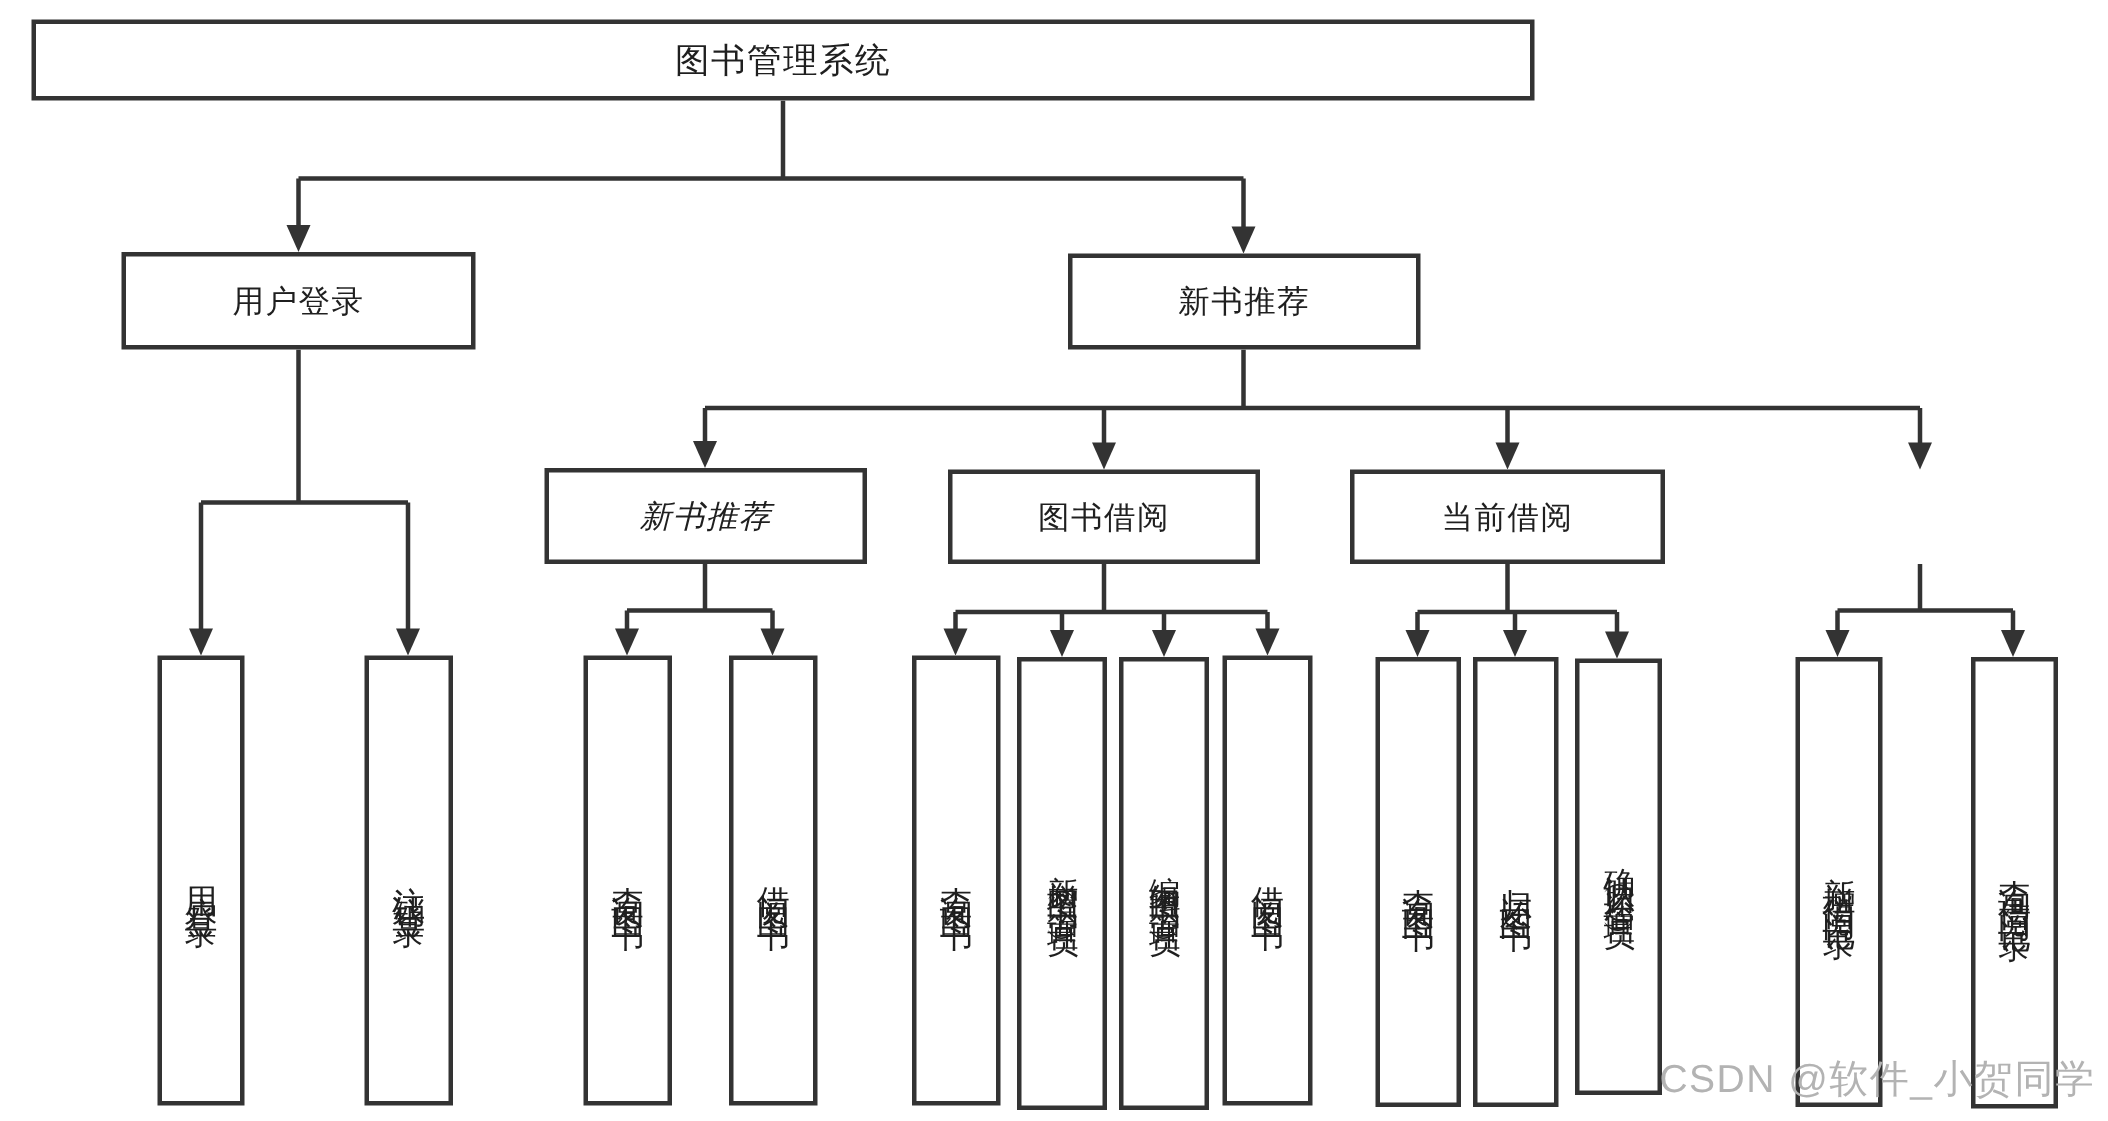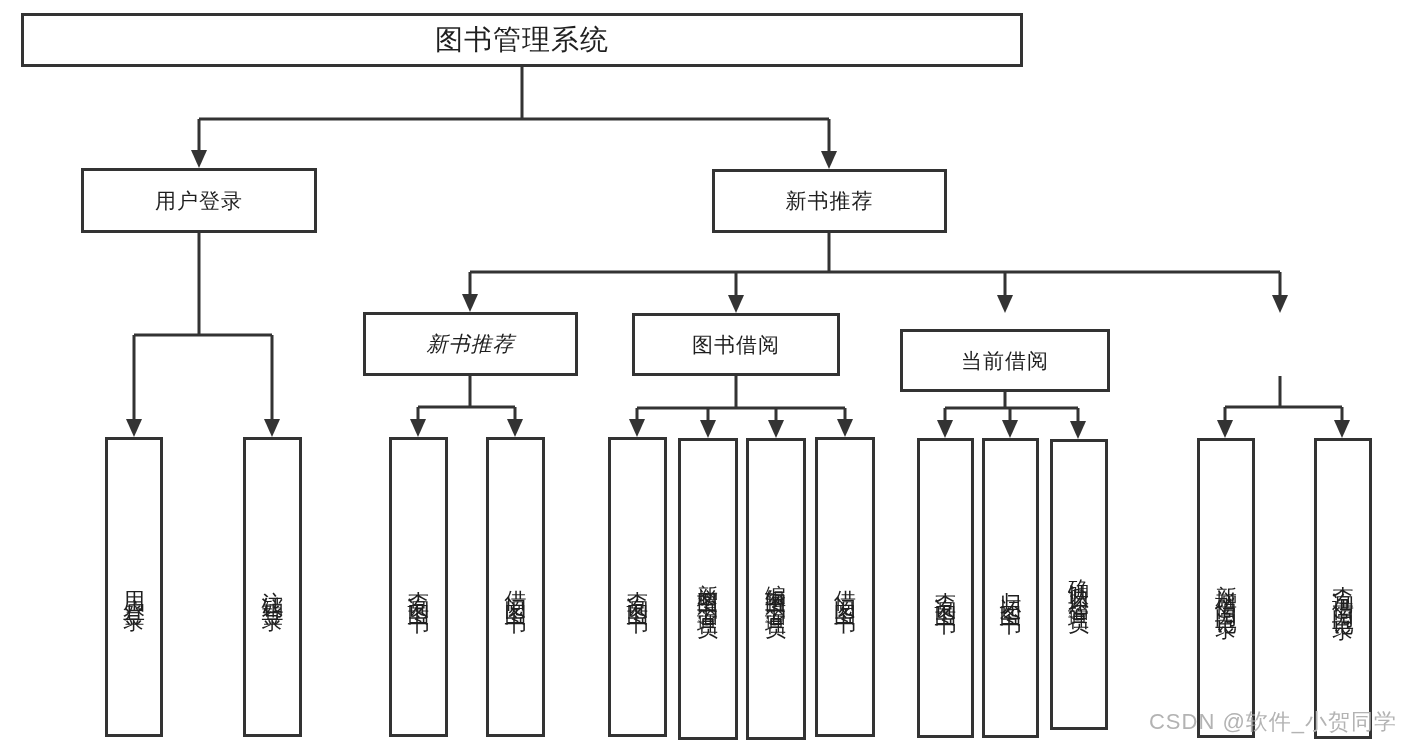--- a/index.html
+++ b/index.html
@@ -28,35 +28,35 @@
     position: absolute;
     box-sizing: border-box;
     background: #ffffff;
     border: 3px solid var(--line-color);
     display: flex;
     align-items: center;
     justify-content: center;
     text-align: center;
   }
   .node.h { font-size: 21px; letter-spacing: 1px; }
-  .node.root { font-size: 28px; }
+  .node.root { font-size: 23px; }
   .vt {
     display: block;
     writing-mode: vertical-rl;
     text-orientation: upright;
     line-height: 1;
     font-size: 22px;
     letter-spacing: 7px;
   }
   .vt.long { font-size: 21px; letter-spacing: 5px; }
   .watermark {
     position: absolute;
     right: 8px;
     bottom: 10px;
-    font-size: 22px;
+    font-size: 26px;
     color: var(--watermark-color);
     letter-spacing: 1px;
     white-space: nowrap;
   }
 </style>
 </head>
 <body>
 
 <div class="canvas">
 
@@ -93,21 +93,21 @@
     </g>
   </svg>
 
   <div class="node h root" style="left:21px;top:13px;width:1002px;height:54px;">图书管理系统</div>
 
   <div class="node h" style="left:81px;top:168px;width:236px;height:65px;">用户登录</div>
   <div class="node h" style="left:712px;top:169px;width:235px;height:64px;">新书推荐</div>
 
   <div class="node h" style="left:363px;top:312px;width:215px;height:64px;font-style:italic;">新书推荐</div>
   <div class="node h" style="left:632px;top:313px;width:208px;height:63px;">图书借阅</div>
-  <div class="node h" style="left:900px;top:313px;width:210px;height:63px;margin-top:16px;">当前借阅</div>
+  <div class="node h" style="left:900px;top:313px;width:210px;height:63px;">当前借阅</div>
 
   <div class="node" style="left:105px;top:437px;width:58px;height:300px;">
     <span class="vt">用户登录</span>
   </div>
   <div class="node" style="left:243px;top:437px;width:59px;height:300px;">
     <span class="vt">注销登录</span>
   </div>
 
   <div class="node" style="left:389px;top:437px;width:59px;height:300px;">
     <span class="vt">查询图书</span>

